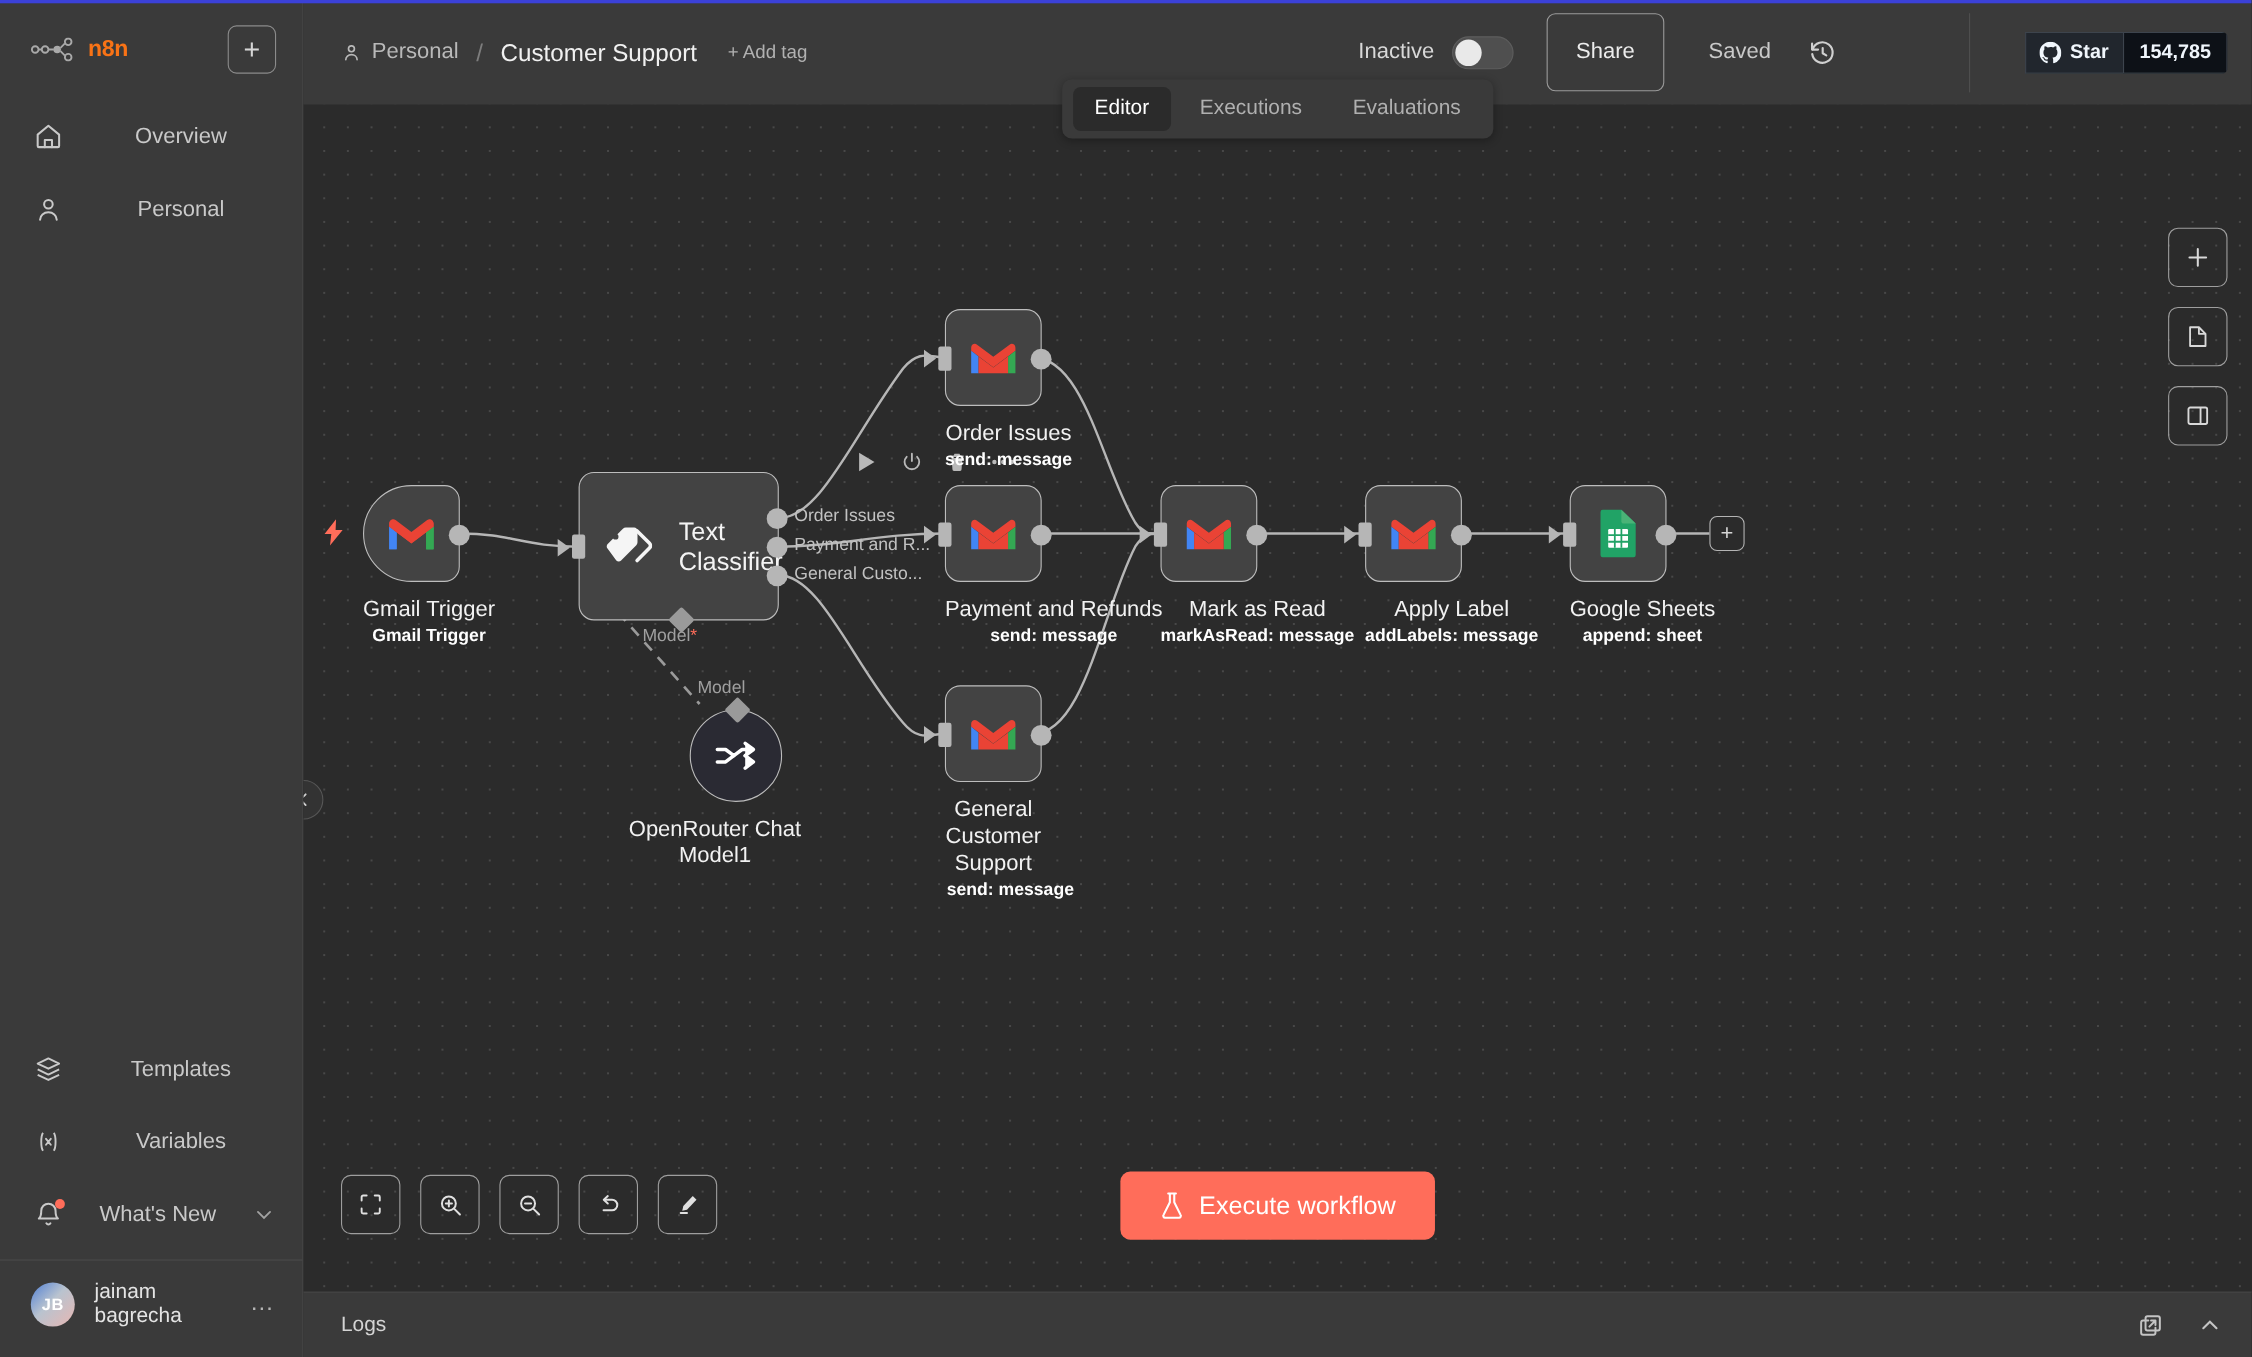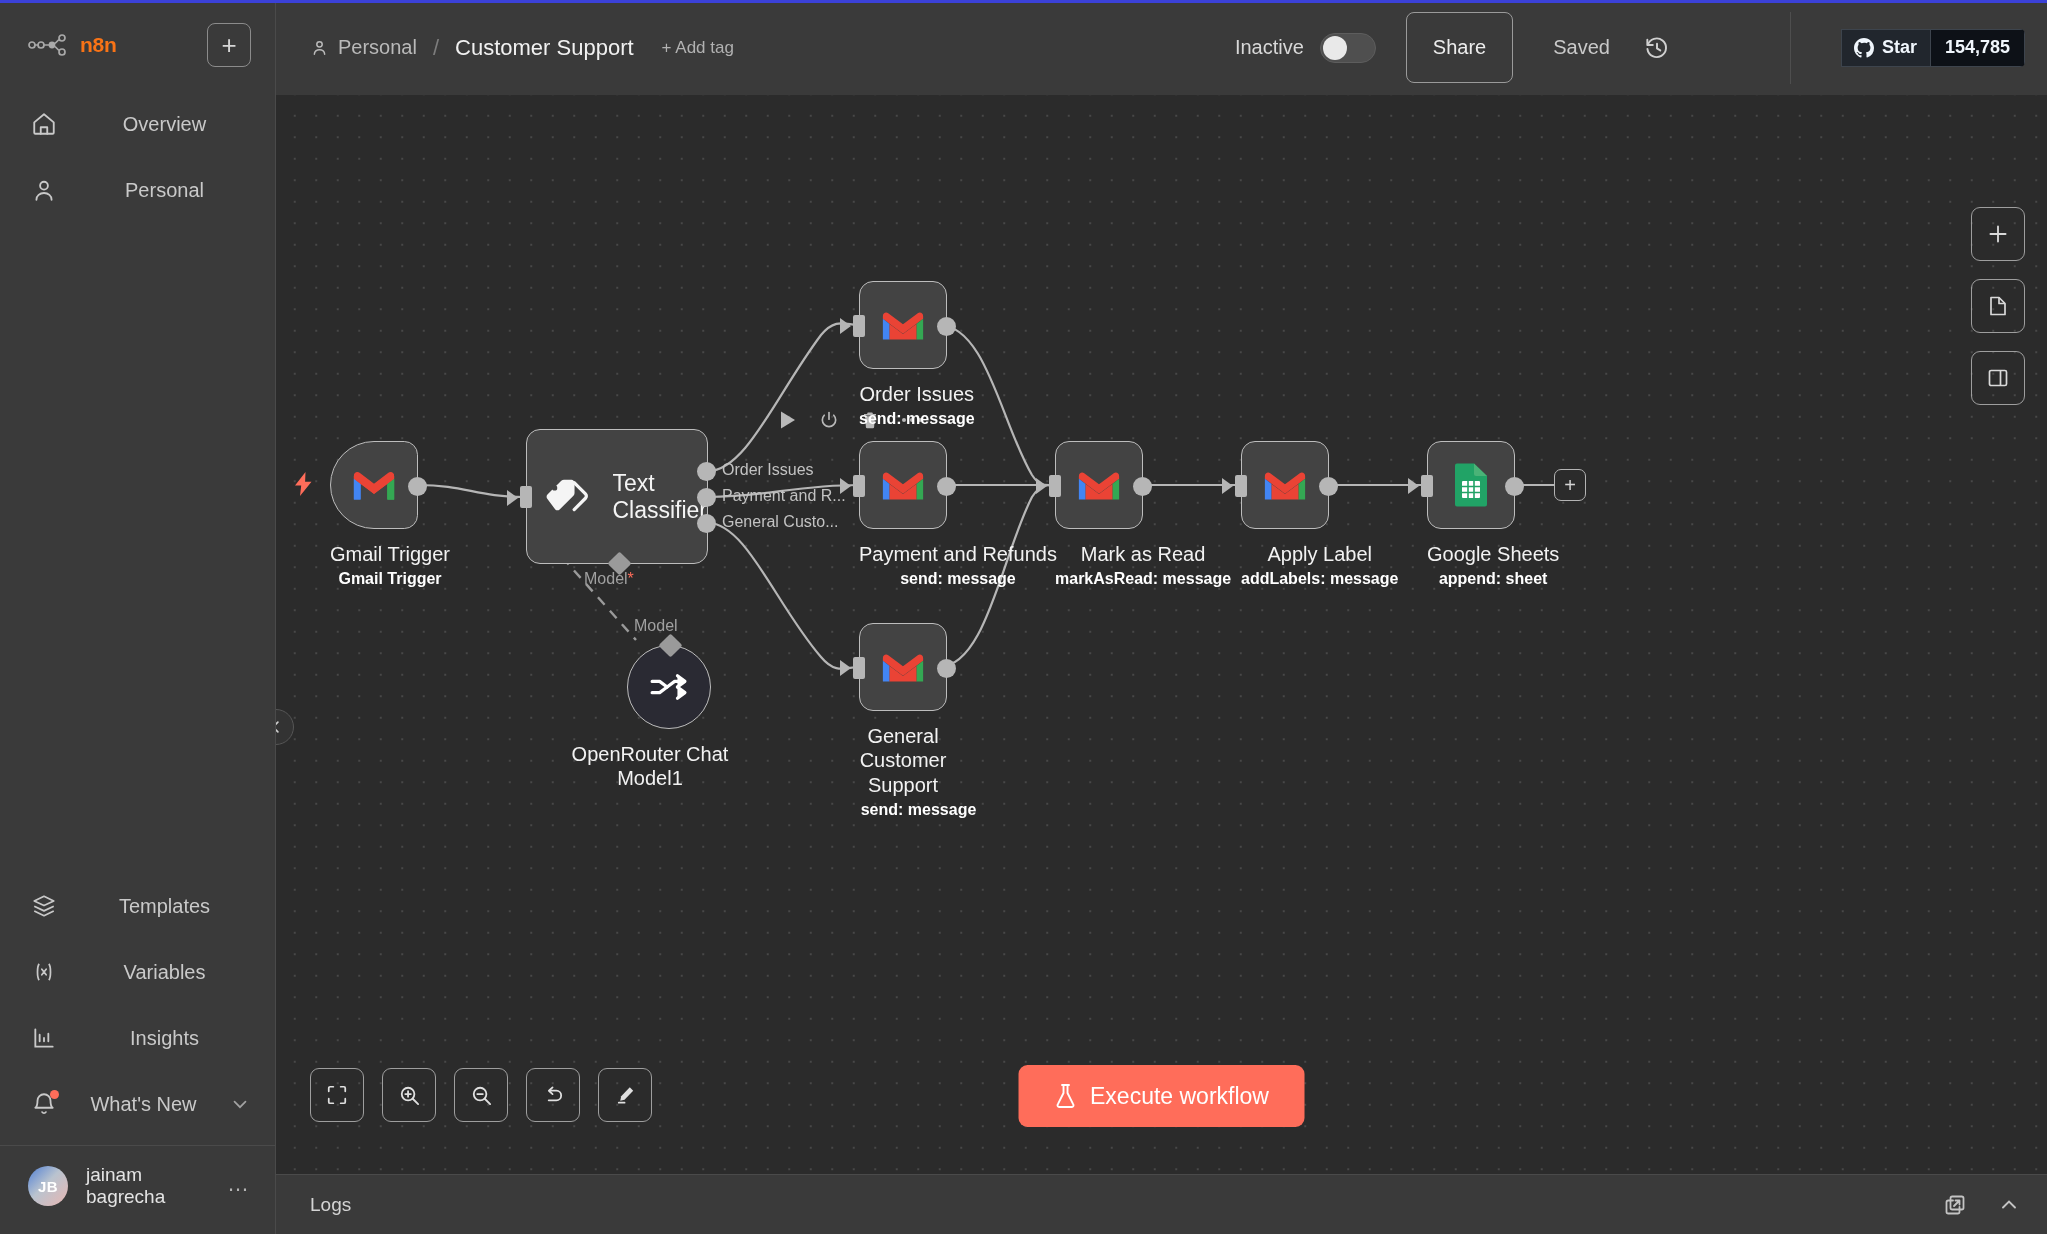--- a/index.html
+++ b/index.html
@@ -229,29 +229,20 @@
         <span class="ic">
           <svg width="26" height="26" viewBox="0 0 24 24" fill="none" stroke="#c9c9c9" stroke-width="1.6">
             <path d="M7.5 4.5C5.5 7 5.5 17 7.5 19.5"></path>
               <path d="M16.5 4.5C18.5 7 18.5 17 16.5 19.5"></path>
             <path d="M10 9.5l4 5M14 9.5l-4 5" stroke-linecap="round"></path>
           </svg>
         </span>
         <span class="lbl">Variables</span>
       </div>
       <div class="sb-item">
-        <span class="ic">
-          <svg width="26" height="26" viewBox="0 0 24 24" fill="none" stroke="#c9c9c9" stroke-width="1.7" stroke-linecap="round">
-            <path d="M4 4v16h16"></path>
-              <path d="M8 15V9M12 15v-3M16 15v-7"></path>
-          </svg>
-        </span>
-        <span class="lbl">Insights</span>
-      </div>
-      <div class="sb-item">
         <span class="ic" style="position:relative;">
           <svg width="26" height="26" viewBox="0 0 24 24" fill="none" stroke="#c9c9c9" stroke-width="1.7" stroke-linecap="round" stroke-linejoin="round">
             <path d="M18 9A6 6 0 0 0 6 9c0 5-2 6.5-2 6.5h16S18 14 18 9z"></path>
               <path d="M10.3 19.5a2 2 0 0 0 3.4 0"></path>
           </svg>
           <span class="notif-dot" style="right:-1px; top:0;"></span>
         </span>
         <span class="lbl">What's New</span>
         <span class="chev">
           <svg width="22" height="22" viewBox="0 0 24 24" fill="none" stroke="#b5b5b5" stroke-width="1.8" stroke-linecap="round">
@@ -309,20 +300,25 @@
                   <path d="M8 0C3.58 0 0 3.58 0 8c0 3.54 2.29 6.53 5.47 7.59.4.07.55-.17.55-.38 0-.19-.01-.82-.01-1.49-2.01.37-2.53-.49-2.69-.94-.09-.23-.48-.94-.82-1.13-.28-.15-.68-.52-.01-.53.63-.01 1.08.58 1.23.82.72 1.21 1.87.87 2.33.66.07-.52.28-.87.51-1.07-1.78-.2-3.64-.89-3.64-3.95 0-.87.31-1.59.82-2.15-.08-.2-.36-1.02.08-2.12 0 0 .67-.21 2.2.82a7.4 7.4 0 0 1 2-.27c.68 0 1.36.09 2 .27 1.53-1.04 2.2-.82 2.2-.82.44 1.1.16 1.92.08 2.12.51.56.82 1.27.82 2.15 0 3.07-1.87 3.75-3.65 3.95.29.25.54.73.54 1.48 0 1.07-.01 1.93-.01 2.2 0 .21.15.46.55.38A8.01 8.01 0 0 0 16 8c0-4.42-3.58-8-8-8"></path>
                 </svg>
             </span>
             <span>Star</span>
           </span>
           <span class="gh-right">154,785</span>
         </span>
       </div>
     </header>
 
+    <div class="tabs">
+      <div class="tab active">Editor</div>
+      <div class="tab">Executions</div>
+      <div class="tab">Evaluations</div>
+    </div>
 
     <div class="canvas-area">
       <div class="canvas-dots"></div>
 
       <div class="collapse-handle">
         <svg width="18" height="18" viewBox="0 0 24 24" fill="none" stroke="#cfcfcf" stroke-width="2.2" stroke-linecap="round" stroke-linejoin="round">
             <path d="M14.5 5.5 8 12l6.5 6.5"></path>
           </svg>
       </div>
 
@@ -421,21 +417,21 @@
         <span class="ti">
           <svg width="22" height="6" viewBox="0 0 22 6">
               <circle cx="3" cy="3" r="2" fill="#b9b9b9"></circle>
               <circle cx="11" cy="3" r="2" fill="#b9b9b9"></circle>
               <circle cx="19" cy="3" r="2" fill="#b9b9b9"></circle>
             </svg>
         </span>
       </div>
 
       <div class="node" style="left:250px; top:334px;">
-        <div class="node-box" style="width:182px;height:135px; justify-content:flex-end; padding-left:22px; gap:24px;">
+        <div class="node-box" style="width:182px;height:135px; justify-content:flex-start; padding-left:22px; gap:24px;">
           <span>
             <svg width="44" height="40" viewBox="0 0 48 44" fill="#f5f5f5">
               <path d="M3.6 19.3 18.8 4.1c.8-.8 1.9-1.2 3-1.2H30c1.9 0 3.4 1.5 3.4 3.4v11.2c0 1.1-.4 2.2-1.2 3L17 35.7c-1.3 1.3-3.5 1.3-4.8 0L3.6 24.1c-1.3-1.3-1.3-3.5 0-4.8z"></path>
               <circle cx="11.5" cy="12" r="2.9" fill="#434343"></circle>
               <path d="M33 6.2l12.4 12.4c1.3 1.3 1.3 3.5 0 4.8L33 35.8" fill="none" stroke="#f5f5f5" stroke-width="3.6" stroke-linecap="round" stroke-linejoin="round"></path>
             </svg>
           </span>
           <span style="color:#f4f4f4;font-size:23px;">Text Classifier</span>
 
           <span class="in-port" style="left:-7px; top:56px;"></span>

